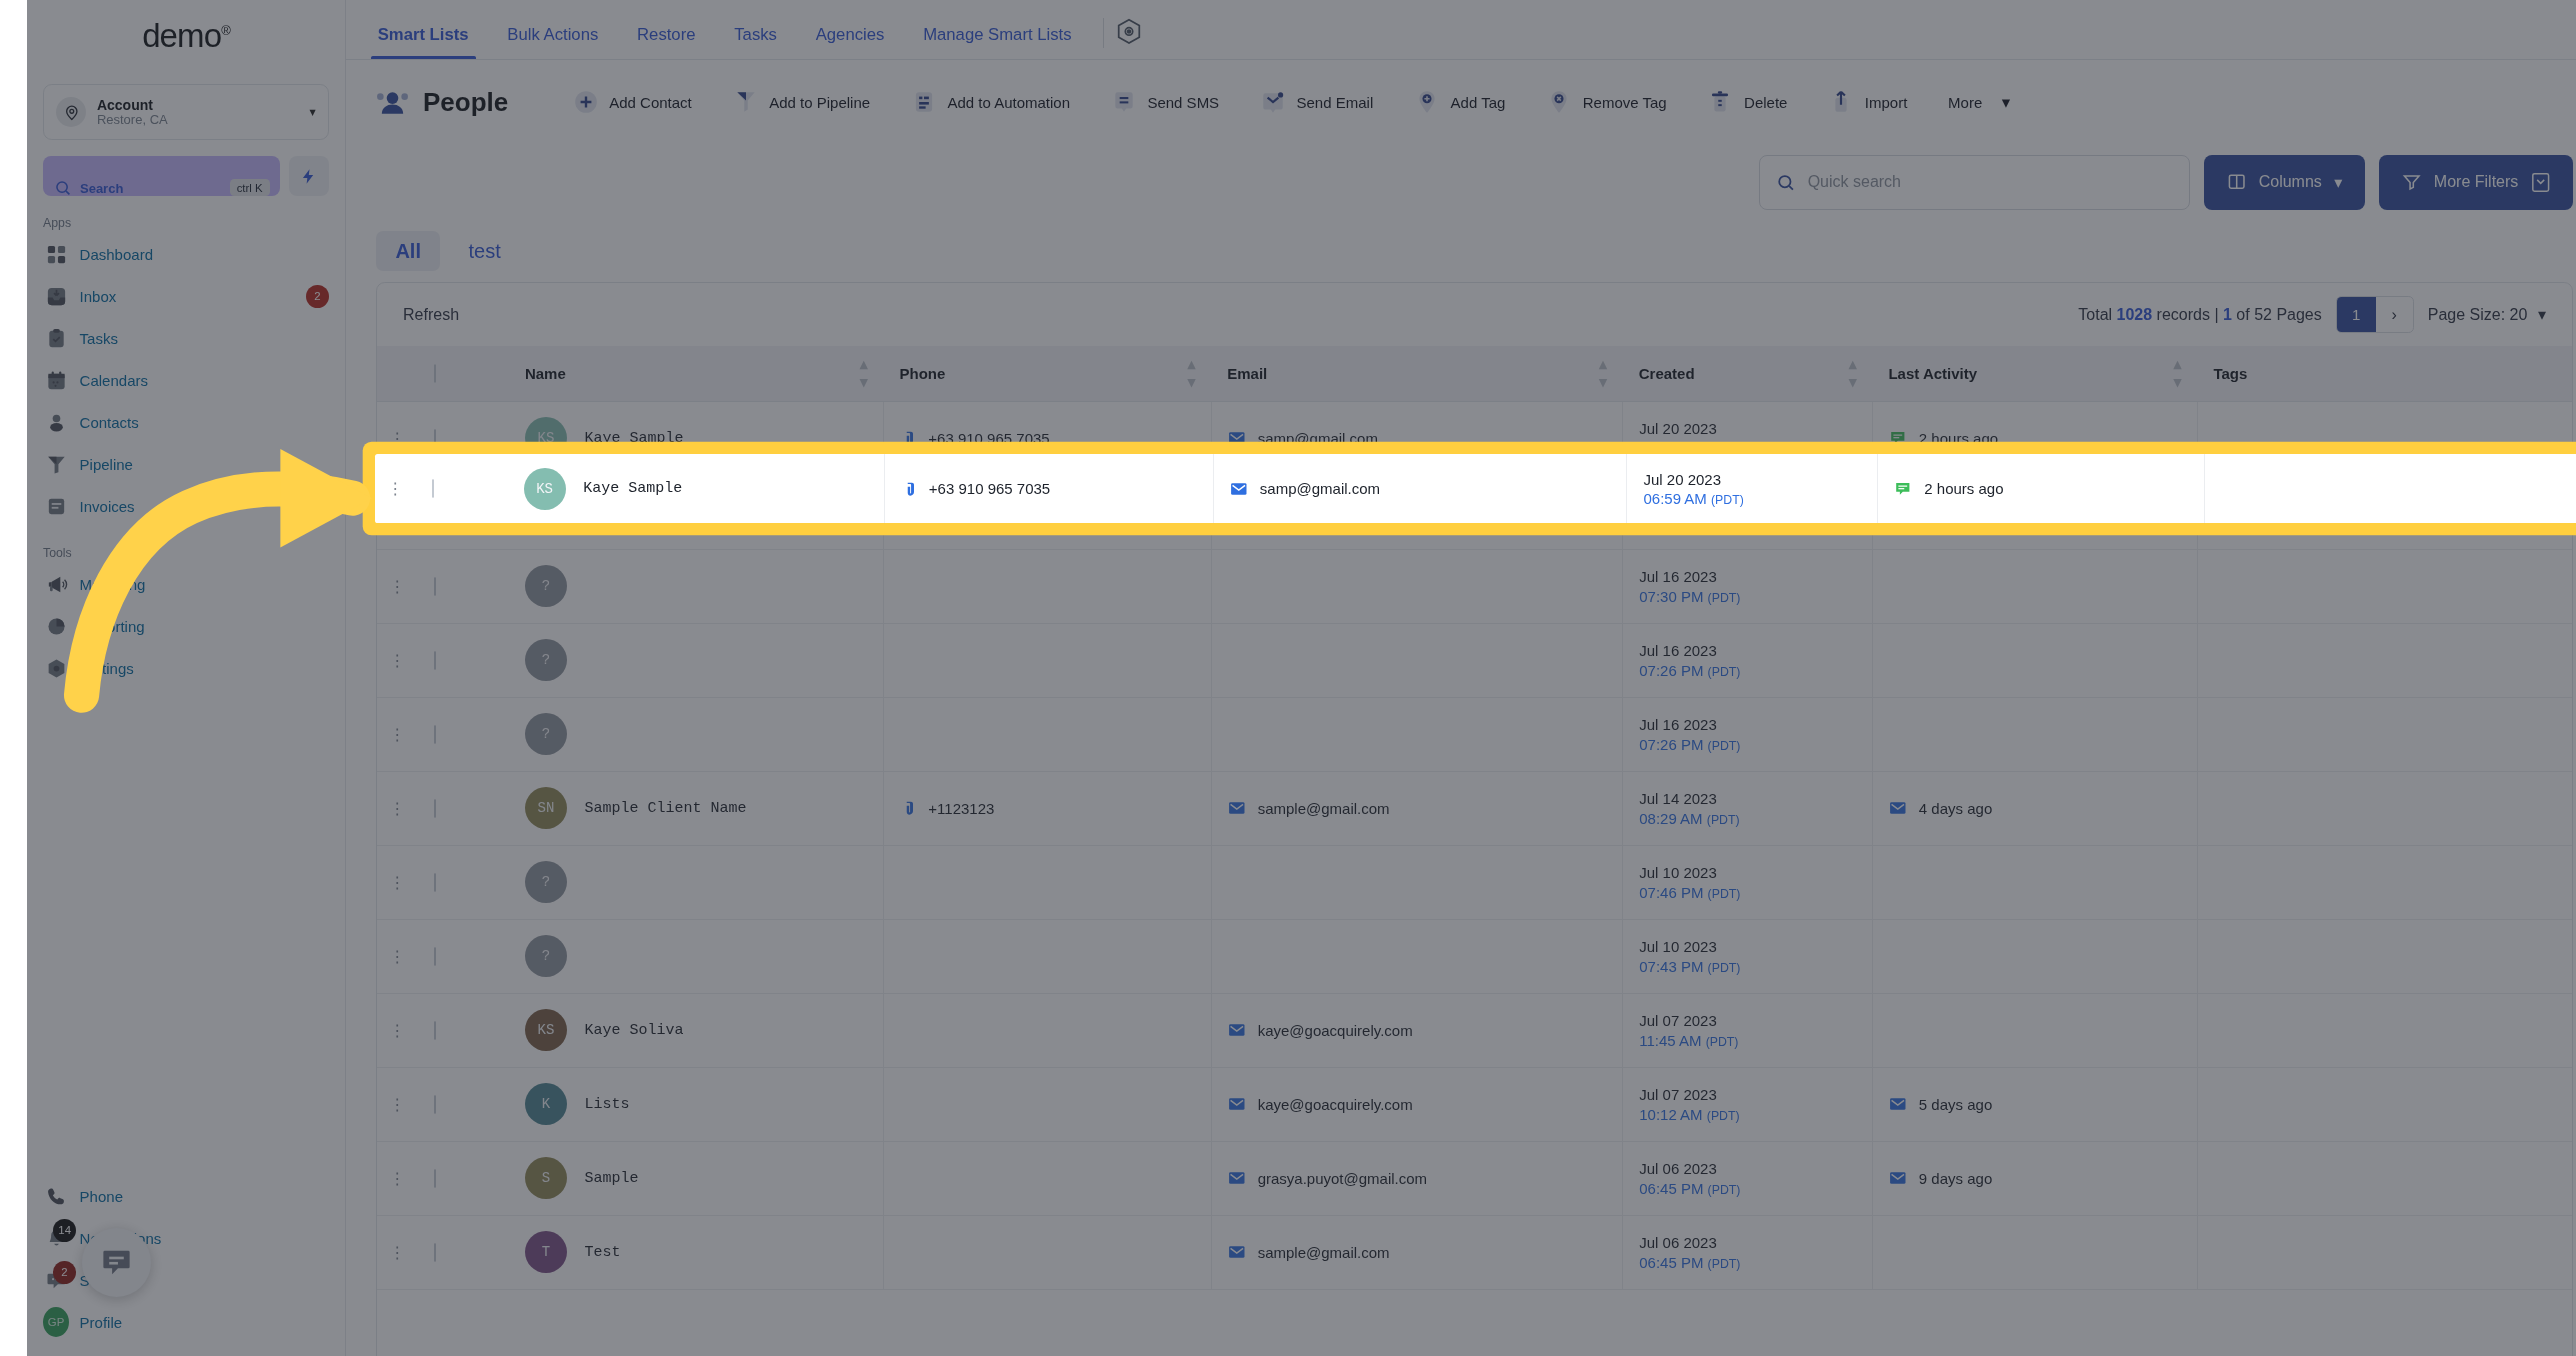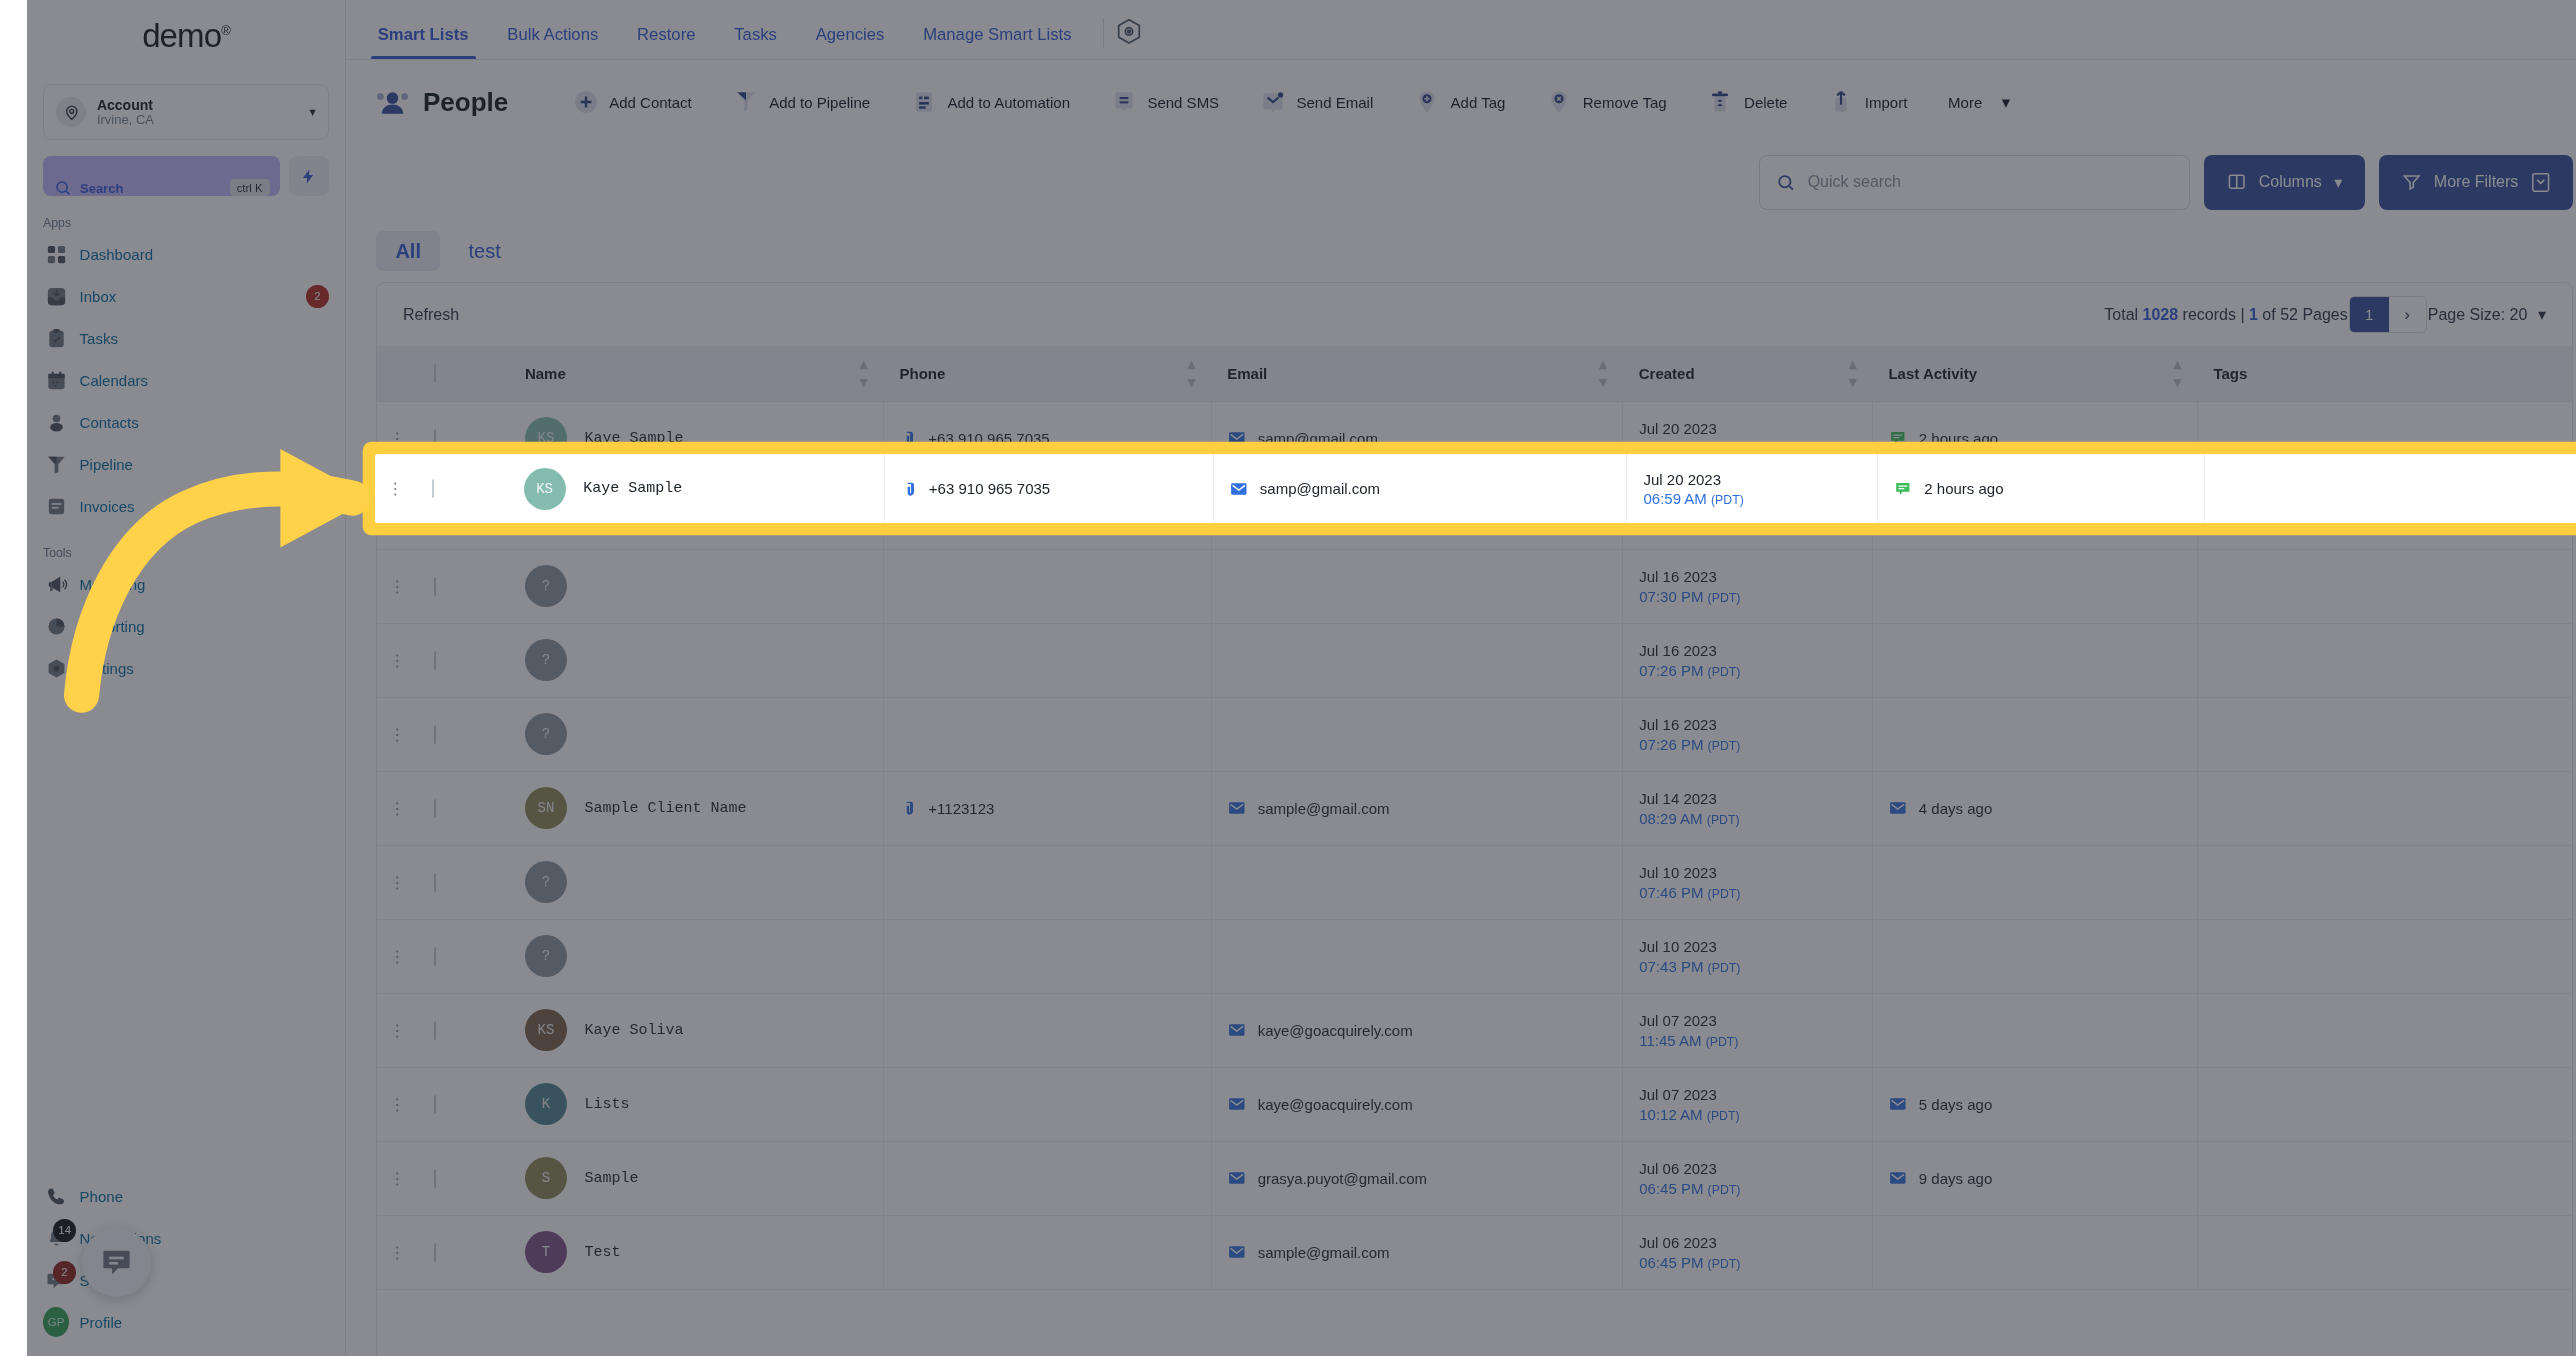--- a/index.html
+++ b/index.html
@@ -153,21 +153,21 @@
   .tabsrow { display: flex; align-items: center; gap: 8.8px; padding: 0 30px; height: 62px; }
   .stab { font-size: 20px; color: #2f55d4; padding: 8.8px 19.4px; border-radius: 7px; cursor: pointer; }
   .stab.on { background: #eceef3; font-weight: 700; }
 
   .panel {
     margin: 0 30px 0 30px; border: 0.9px solid #e1e4e9; border-radius: 8.8px 8.8px 0 0;
     flex: 1; display: flex; flex-direction: column; overflow: hidden; background: #fff;
   }
   .panelbar { height: 63px; display: flex; align-items: center; padding: 0 26px; }
   .refresh { font-size: 16px; color: #2b3140; cursor: pointer; }
-  .pgr { margin-left: auto; display: flex; align-items: center; gap: 1px; }
+  .pgr { margin-left: auto; display: flex; align-items: center; gap: 14px; }
   .pgr-txt { font-size: 16px; color: #2b3140; }
   .pgr-txt b { color: #2f55d4; }
   .pgbox { display: flex; border: 0.9px solid #d9dde3; border-radius: 5.3px; overflow: hidden; height: 37px; }
   .pgnum { background: #2f4b9b; color: #fff; min-width: 39px; display: flex; align-items: center; justify-content: center; font-size: 15px; cursor: pointer; }
   .pgnext { min-width: 37px; display: flex; align-items: center; justify-content: center; color: #2b3140; font-size: 16px; cursor: pointer; }
   .psize { font-size: 16px; color: #2b3140; display: flex; align-items: center; gap: 10.6px; cursor: pointer; }
 
   table { width: 100%; border-collapse: collapse; table-layout: fixed; }
   thead th {
     background: #f1f2f5; height: 55px; text-align: left; font-size: 15px;
@@ -234,21 +234,21 @@
 
     <div class="account-card">
       <div class="acct-av">
         <svg width="17.6" height="17.6" viewBox="0 0 24 24" fill="none" stroke="#22272f" stroke-width="1.8">
           <path d="M12 21s7-6.2 7-11a7 7 0 10-14 0c0 4.8 7 11 7 11z"></path>
             <circle cx="12" cy="10" r="2.6"></circle>
         </svg>
       </div>
       <div class="acct-texts">
         <div class="acct-name">Account</div>
-        <div class="acct-sub">Irvine, CA</div>
+        <div class="acct-sub">Restore, CA</div>
       </div>
       <div class="chev">▾</div>
     </div>
 
     <div class="search-row">
       <div class="search-box">
         <svg width="17.6" height="17.6" viewBox="0 0 24 24" fill="none" stroke="#2f55d4" stroke-width="2.1">
           <circle cx="11" cy="11" r="7"></circle>
             <line x1="16.5" y1="16.5" x2="21" y2="21"></line>
         </svg>

